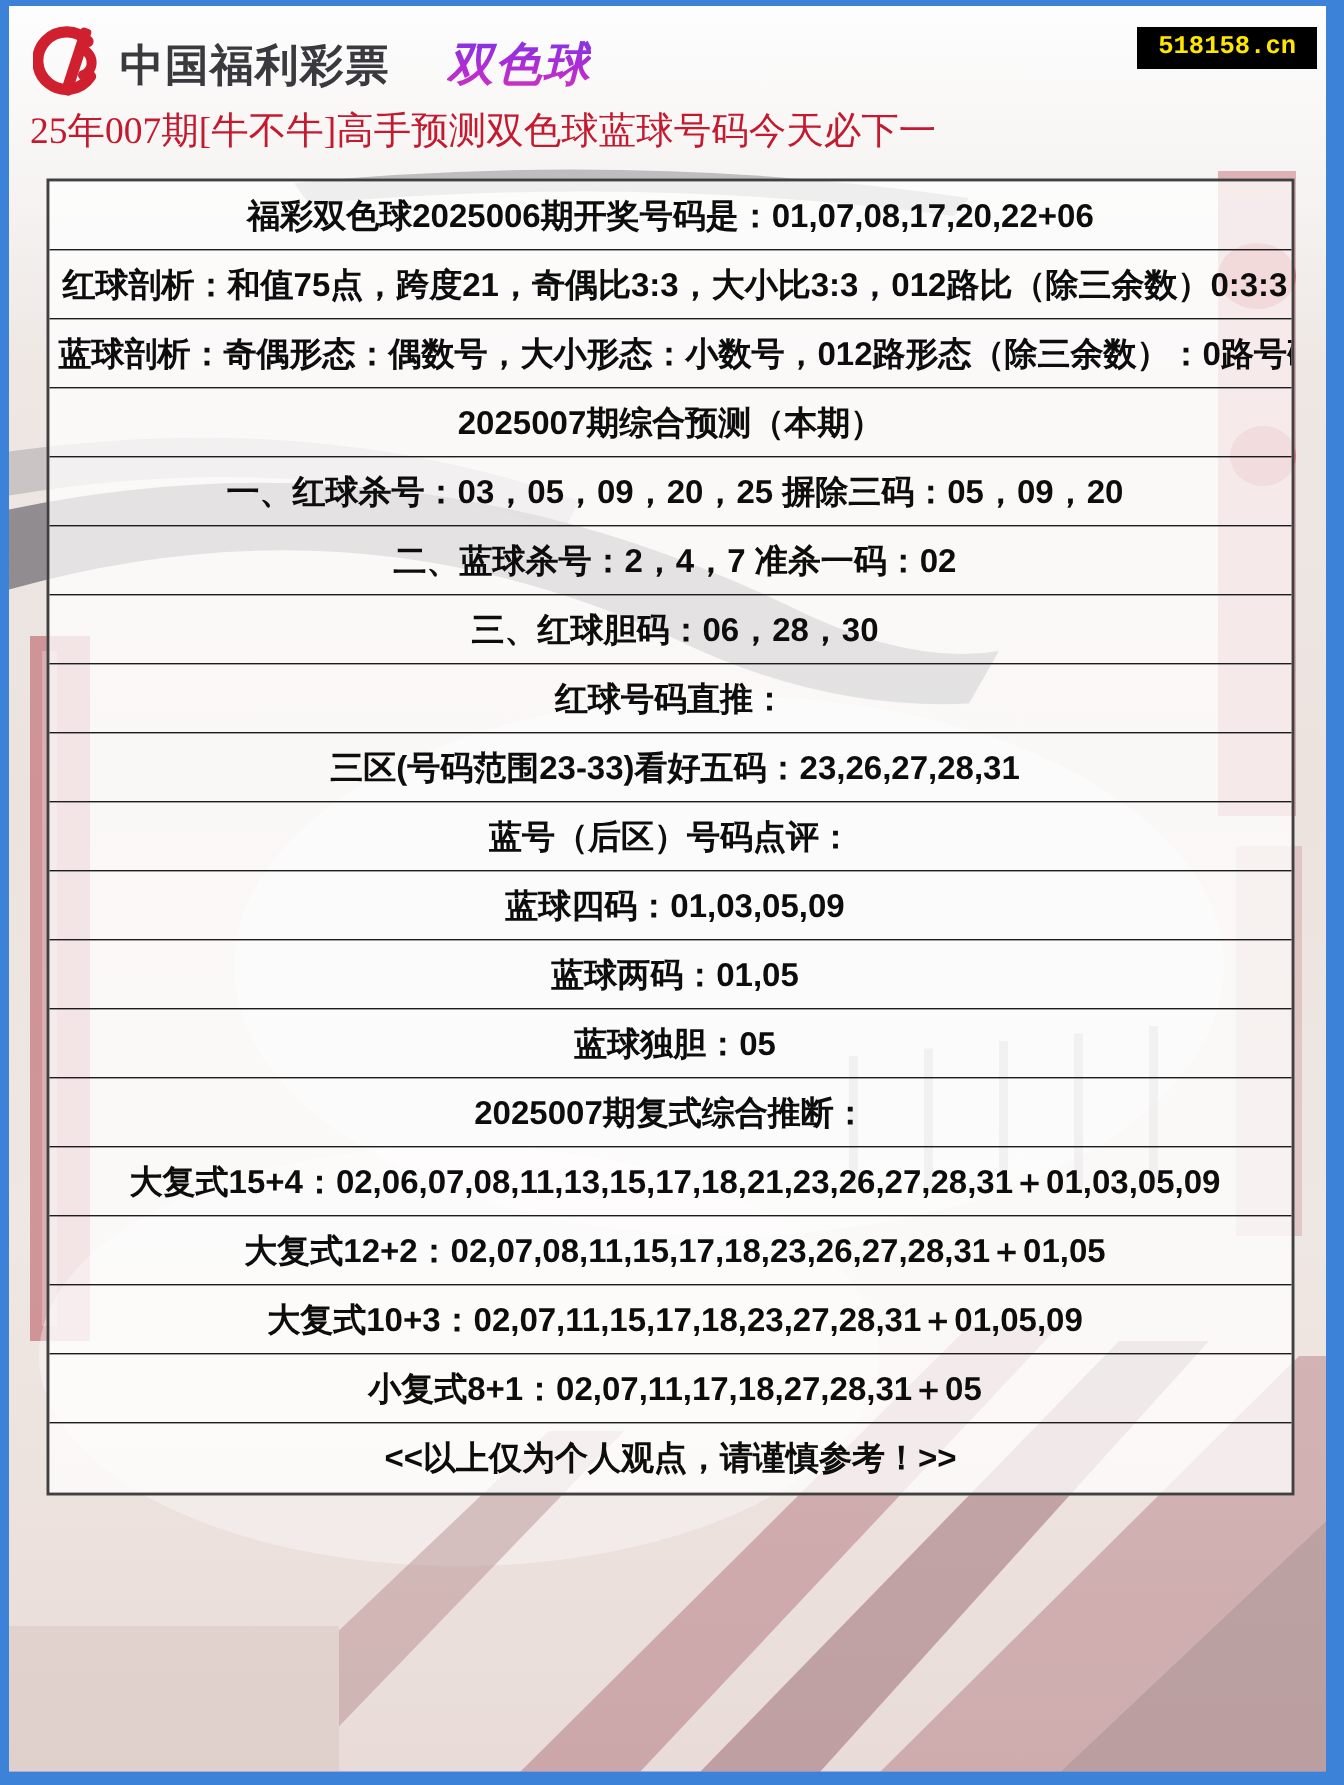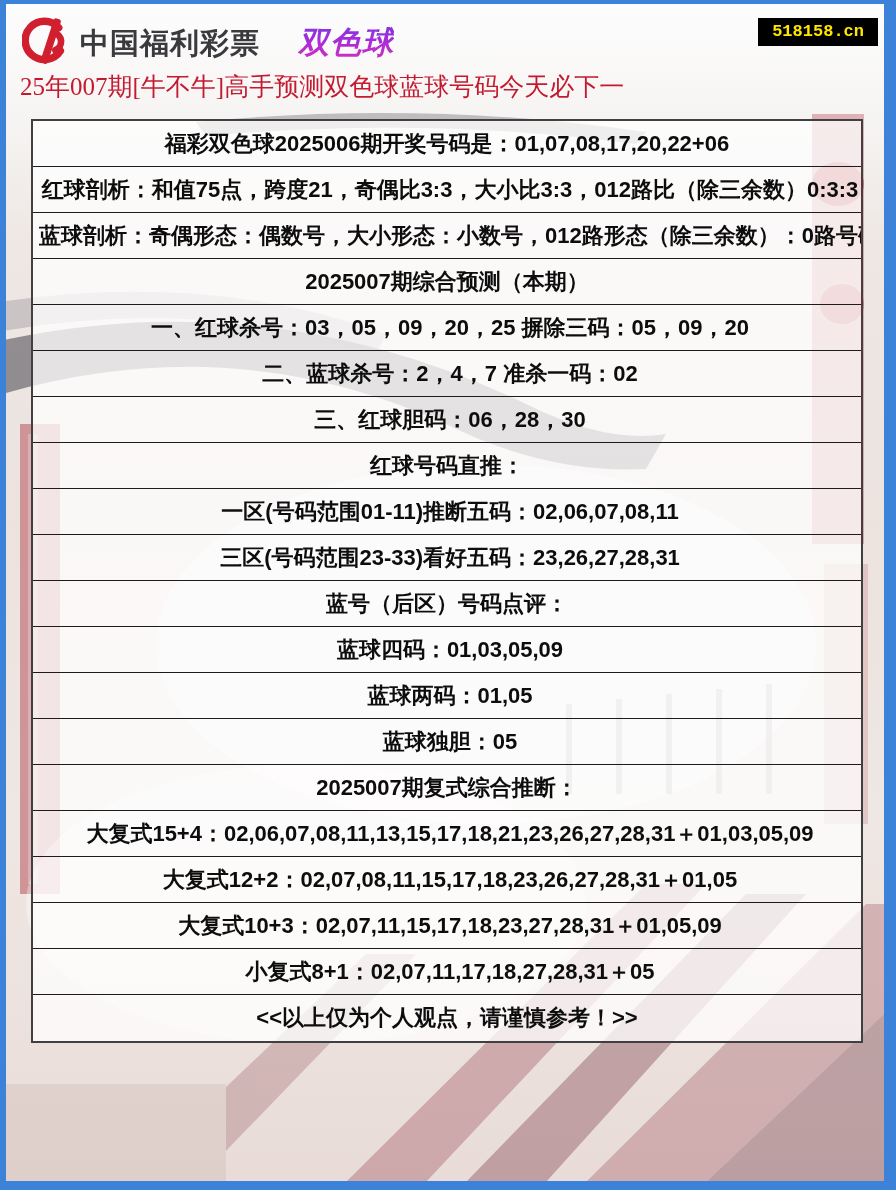--- a/index.html
+++ b/index.html
@@ -132,21 +132,20 @@
 
   <div class="table">
     <div class="row center">福彩双色球2025006期开奖号码是：01,07,08,17,20,22+06</div>
     <div class="row">红球剖析：和值75点，跨度21，奇偶比3:3，大小比3:3，012路比（除三余数）0:3:3</div>
     <div class="row">蓝球剖析：奇偶形态：偶数号，大小形态：小数号，012路形态（除三余数）：0路号码</div>
     <div class="row center">2025007期综合预测（本期）</div>
     <div class="row">一、红球杀号：03，05，09，20，25 摒除三码：05，09，20</div>
     <div class="row">二、蓝球杀号：2，4，7 准杀一码：02</div>
     <div class="row">三、红球胆码：06，28，30</div>
     <div class="row center">红球号码直推：</div>
-    <div class="row">一区(号码范围01-11)推断五码：02,06,07,08,11</div>
     <div class="row">三区(号码范围23-33)看好五码：23,26,27,28,31</div>
     <div class="row center">蓝号（后区）号码点评：</div>
     <div class="row">蓝球四码：01,03,05,09</div>
     <div class="row">蓝球两码：01,05</div>
     <div class="row">蓝球独胆：05</div>
     <div class="row center">2025007期复式综合推断：</div>
     <div class="row">大复式15+4：02,06,07,08,11,13,15,17,18,21,23,26,27,28,31＋01,03,05,09</div>
     <div class="row">大复式12+2：02,07,08,11,15,17,18,23,26,27,28,31＋01,05</div>
     <div class="row">大复式10+3：02,07,11,15,17,18,23,27,28,31＋01,05,09</div>
     <div class="row">小复式8+1：02,07,11,17,18,27,28,31＋05</div>

